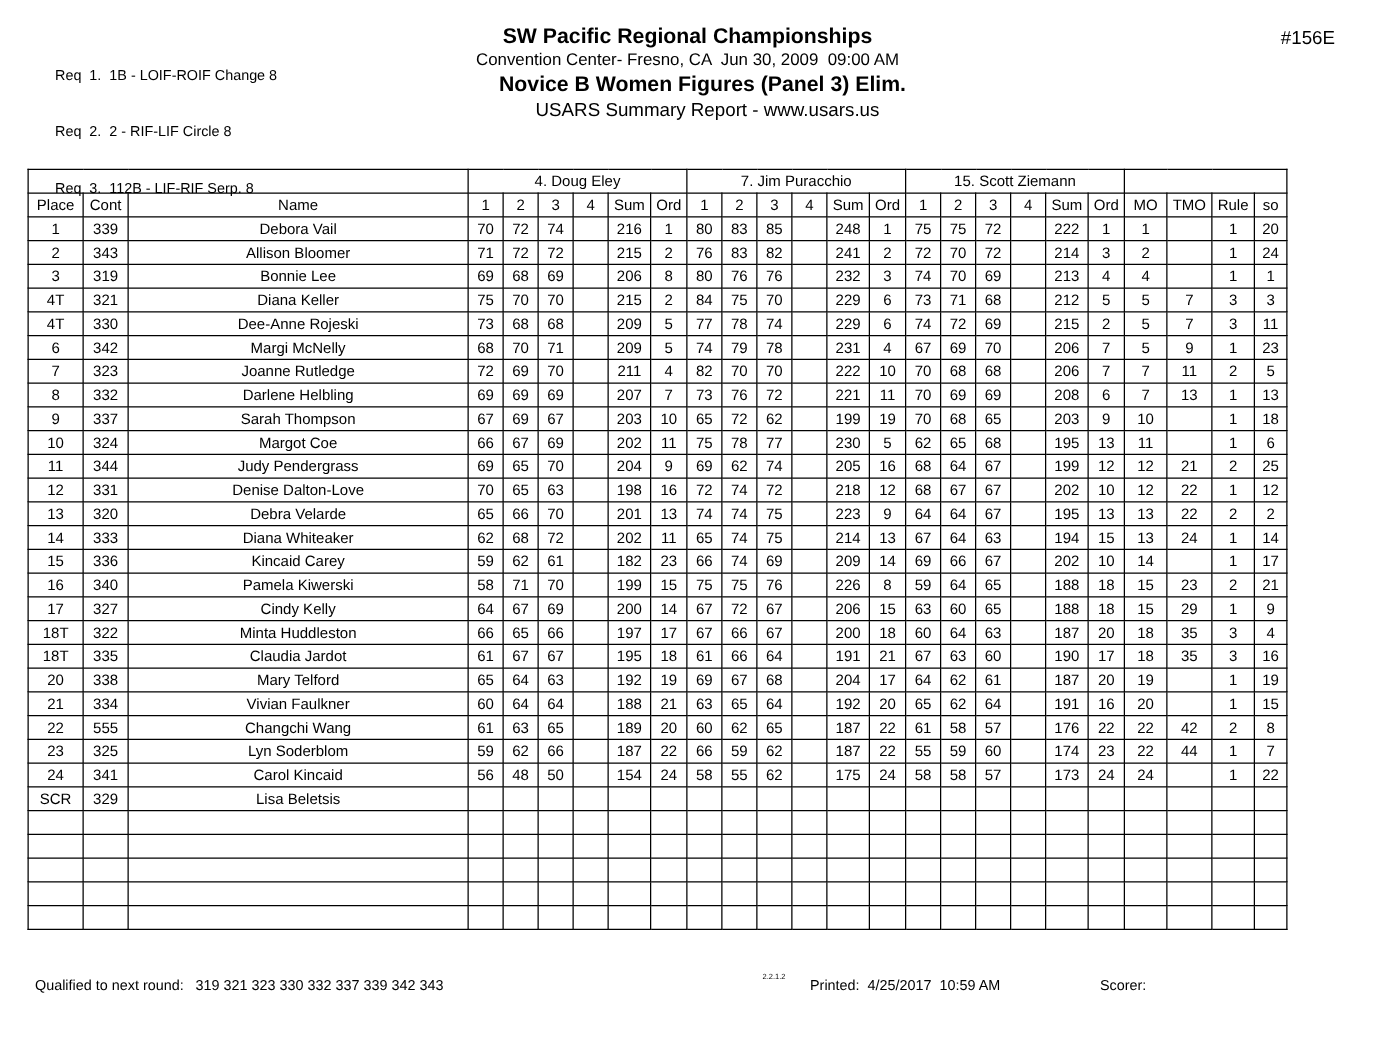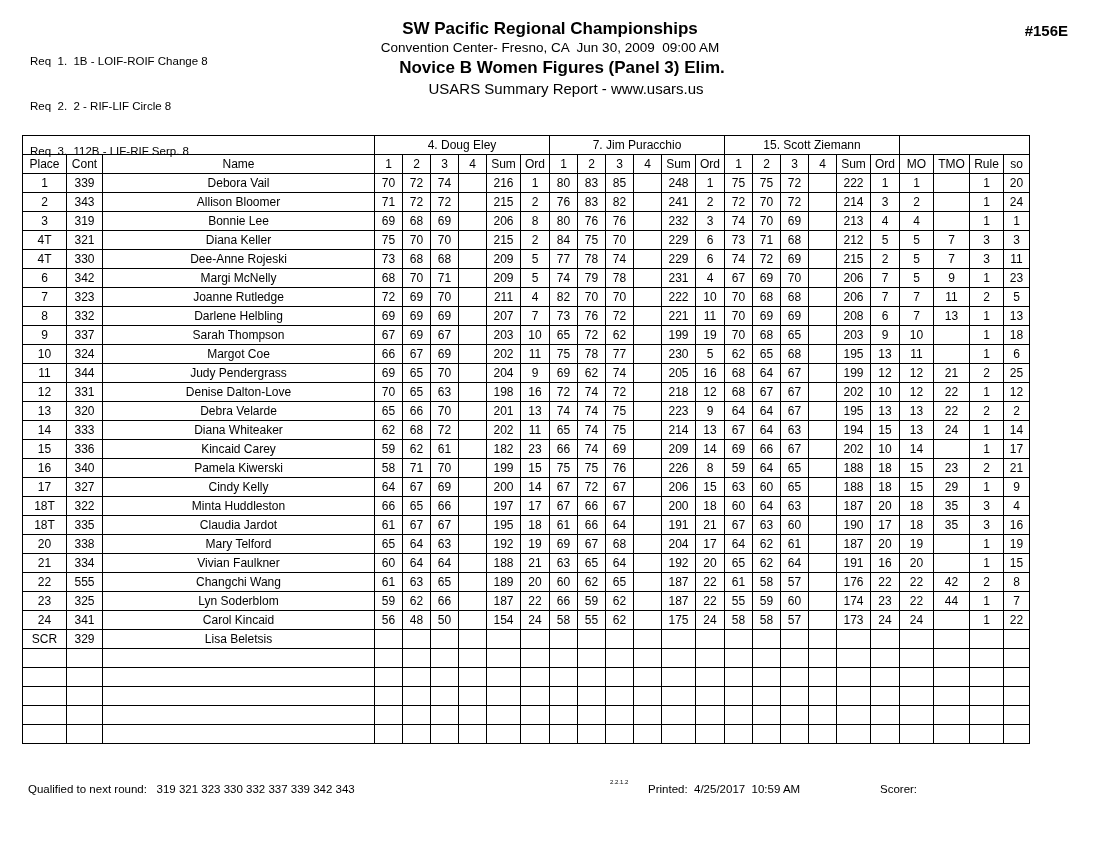--- a/index.html
+++ b/index.html
@@ -1,27 +1,27 @@
 <!DOCTYPE html>
 <html><head>
 <meta charset="utf-8">
 <style>
   * { margin:0; padding:0; box-sizing:border-box; }
   html,body { width:1100px; height:850px; background:#fff; color:#000;
     font-family:"Liberation Sans","DejaVu Sans",sans-serif; }
   .abs { position:absolute; }
 
   
-  #req-block { left:30px; top:24px; font-size:11.5px; line-height:15px; white-space:pre; }
+  #req-block { left:44px; top:24px; font-size:11.5px; line-height:15px; white-space:pre; }
   #title-block { left:0; right:0; top:18px; text-align:center; }
   #title-block .t1 { font-size:17px; font-weight:bold; line-height:21px; }
   #title-block .t2 { font-size:13.5px; line-height:18px; white-space:pre; }
   #title-block .t3 { font-size:17px; font-weight:bold; line-height:22px;padding-left:24px; }
   #title-block .t4 { font-size:15px; line-height:20px;margin-left:32px; }
-  #event-number { right:32px; top:22px; font-size:15px; font-weight:bold; }
+  #event-number { right:32px; top:22px; font-size:15px; font-weight:normal; }
 
   
   #results-table { left:22px; top:135px; border-collapse:collapse; table-layout:fixed; }
   #results-table td, #results-table th {
     border:1px solid #000; font-size:12px; font-weight:normal; height:19px;
     overflow:hidden; white-space:nowrap; vertical-align:middle; text-align:center; padding:0;
   }
   tr.judge-row td.nob { border:none; }
   td.jbox { text-align:left; padding-left:5px; font-size:12px; height:21px; white-space:pre; }
   tr.head-row th { border-bottom:2px solid #000; }

